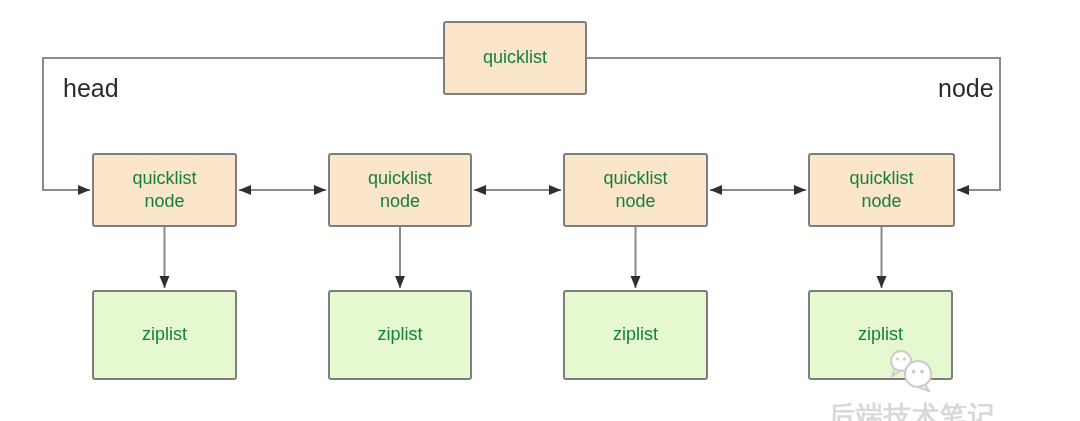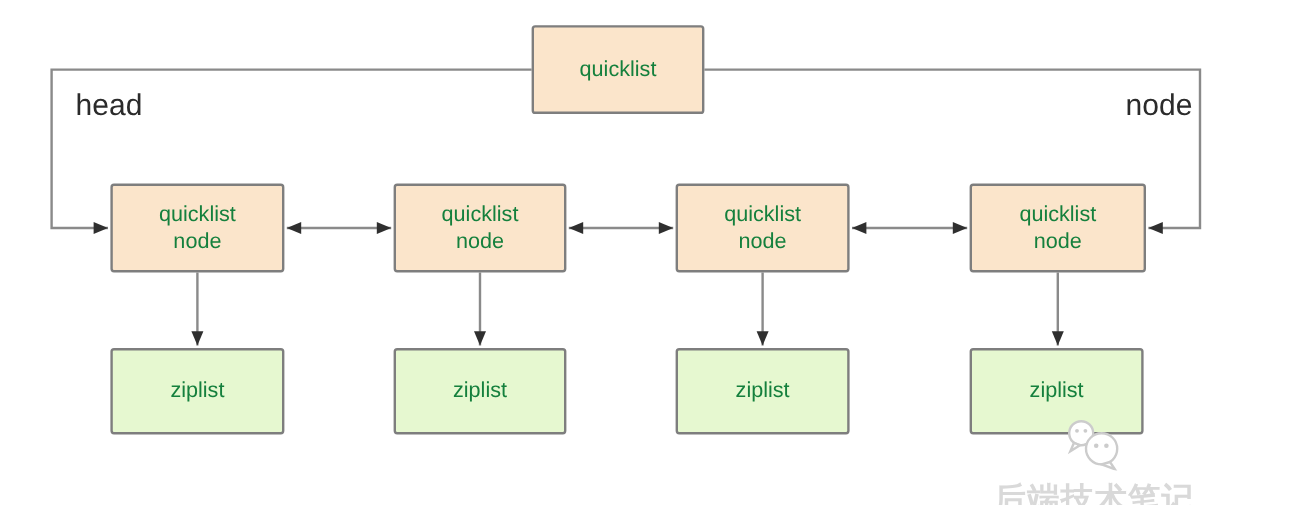--- a/index.html
+++ b/index.html
@@ -25,21 +25,21 @@
     align-items: center;
     justify-content: center;
     text-align: center;
     font-size: 18px;
     line-height: 1.3;
     color: #15803d;
     white-space: pre-line;
   }
   .box.root  { left: 443px; top: 21px;  width: 144px; height: 74px; background: #fbe5cb; }
   .box.node  { background: #fbe5cb; top: 153px; height: 74px; }
-  .box.zip   { background: #e6f8d0; top: 290px; height: 72px; }
+  .box.zip   { background: #e6f8d0; top: 290px; height: 90px; }
   .node.n1 { left: 92px;  width: 145px; }
   .node.n2 { left: 328px; width: 144px; }
   .node.n3 { left: 563px; width: 145px; }
   .node.n4 { left: 808px; width: 147px; }
   .zip.z1  { left: 92px;  width: 145px; }
   .zip.z2  { left: 328px; width: 144px; }
   .zip.z3  { left: 563px; width: 145px; }
   .zip.z4  { left: 808px; width: 145px; }
   .ptr-label {
     position: absolute;

